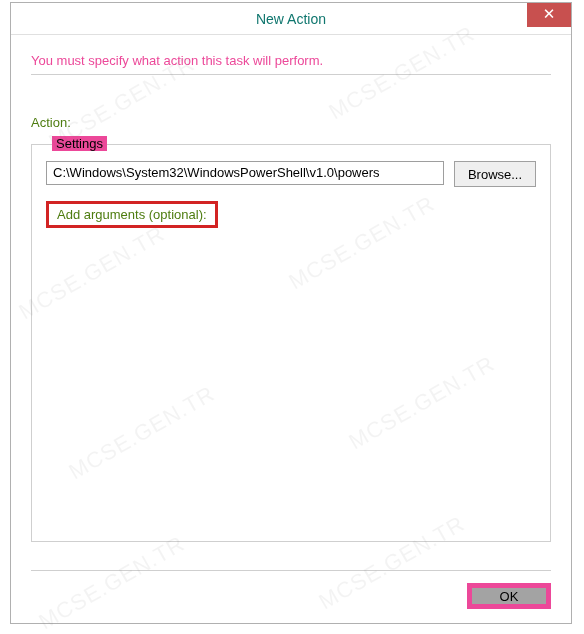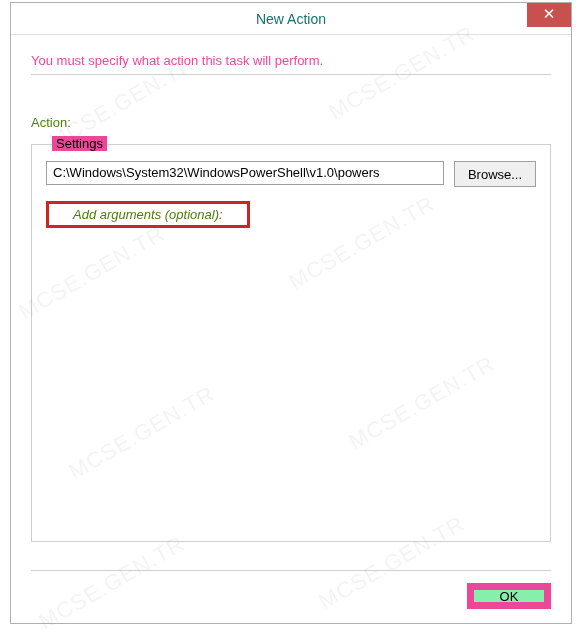--- a/index.html
+++ b/index.html
@@ -76,35 +76,34 @@
   .browse-row { display:flex; gap:10px; }
   .browse-row .textbox { flex:1; }
   .btn {
     height:26px; min-width:82px; border:1px solid #a0a0a0;
     background:#efefef; font-size:13px; padding:0 12px;
     display:inline-flex; align-items:center; justify-content:center;
   }
 
   .args-row, .start-row { display:flex; align-items:center; margin-top:14px; }
   .args-lbl-wrap {
-    border:3px solid #d22323; padding:3px 24px;
+    border:3px solid #d22323; padding:3px 8px;
     display:inline-block;
-    font-style:italic;
   }
   .args-right-input { margin-left:auto; width:166px; }
   .args-right-input .textbox { width:100%; }
   .start-row .lbl { }
   .start-row .args-right-input .textbox { border:1px solid #4f8bd6; }
 
   .footer {
     position:absolute; bottom:14px; right:20px;
     display:flex; gap:12px;
   }
   .footer .btn { min-width:84px; }
-  .footer .btn.ok { border:7px solid #ec4899; background:#86efac; }
+  .footer .btn.ok { border:5px solid #ec4899; background:#a3a3a3; }
   .footer-line {
     position:absolute; left:20px; right:20px; bottom:52px;
     border-top:1px solid #cfcfcf;
   }
 </style>
 </head>
 <body>
 
 <div class="window">
 

